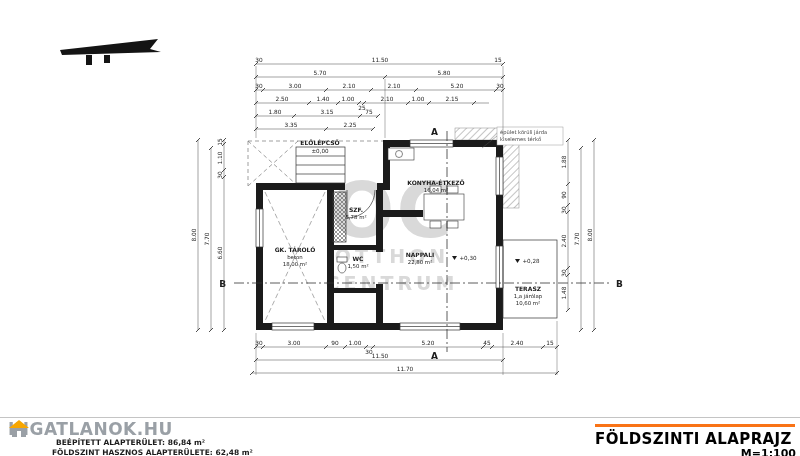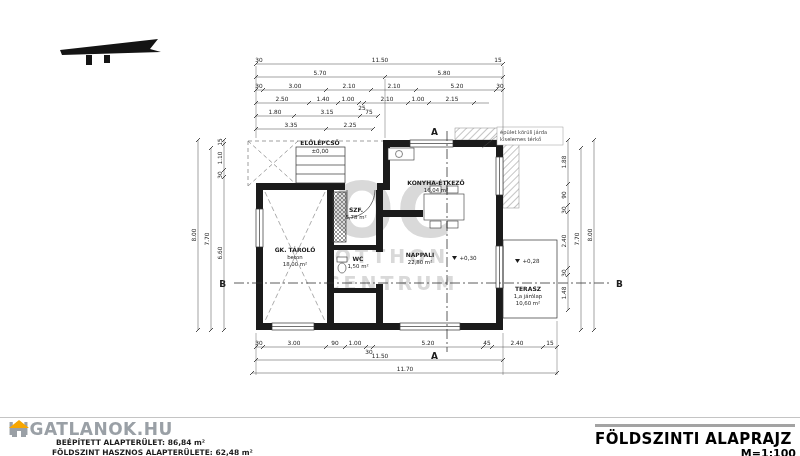--- a/index.html
+++ b/index.html
@@ -25,21 +25,21 @@
   .secline{stroke:#333;stroke-width:0.8;stroke-dasharray:10 3 2 3;fill:none;}
   .win{fill:#ffffff;stroke:#333;stroke-width:0.7;}
   .fix{stroke:#333;stroke-width:0.6;fill:#fff;}
   
   .footer-rule{position:absolute;left:0;top:417px;width:800px;height:1px;background:#c4c4c4;}
   .brand{position:absolute;left:8px;top:419px;display:flex;align-items:center;gap:6px;}
   .brand-text{font-size:17px;font-weight:700;color:#9aa0a6;letter-spacing:0.5px;}
   .area-lines{position:absolute;left:8px;top:438px;color:#1c1c1c;}
   .area-line1{font-size:7.5px;font-weight:700;padding-left:48px;}
   .area-line2{font-size:7.5px;font-weight:700;margin-top:1px;padding-left:44px;}
-  .titleblock{position:absolute;left:595px;top:424px;width:200px;border-top:3px solid #a3a3a3;}
+  .titleblock{position:absolute;left:595px;top:424px;width:200px;border-top:3px solid #f97316;}
   .plan-title{font-size:15px;font-weight:700;color:#000;letter-spacing:0.4px;margin-top:3px;}
   .plan-scale{position:absolute;right:4px;top:447px;font-size:11px;font-weight:700;color:#000;}
 </style>
 </head>
 <body>
 
 <div class="page">
 
 <svg width="800" height="456" viewBox="0 0 800 456">
   <defs>

